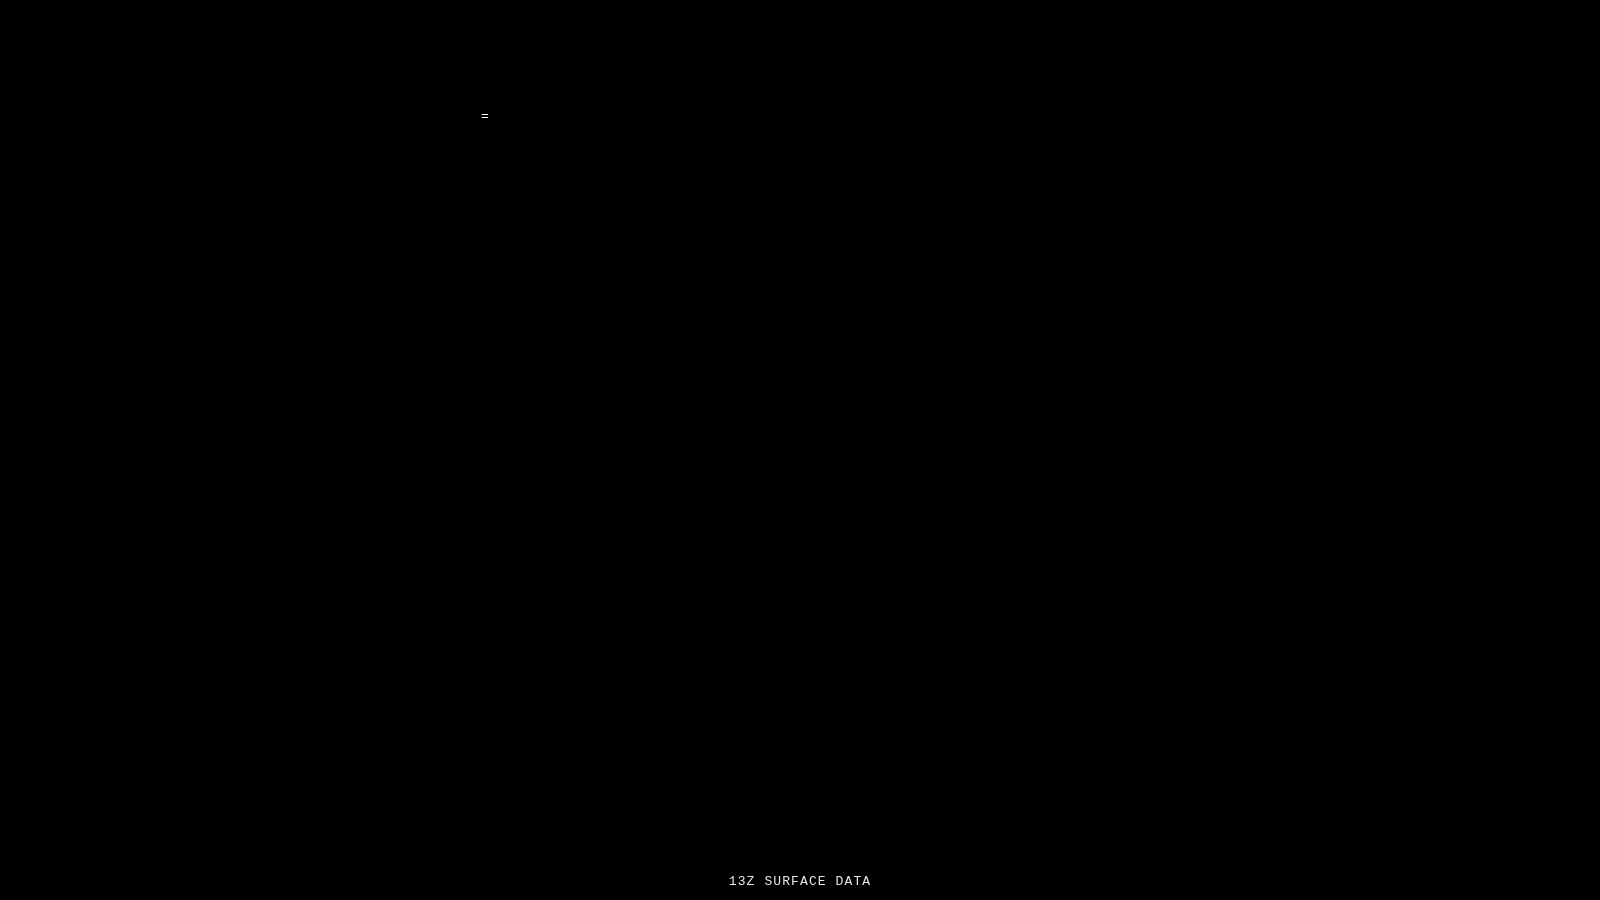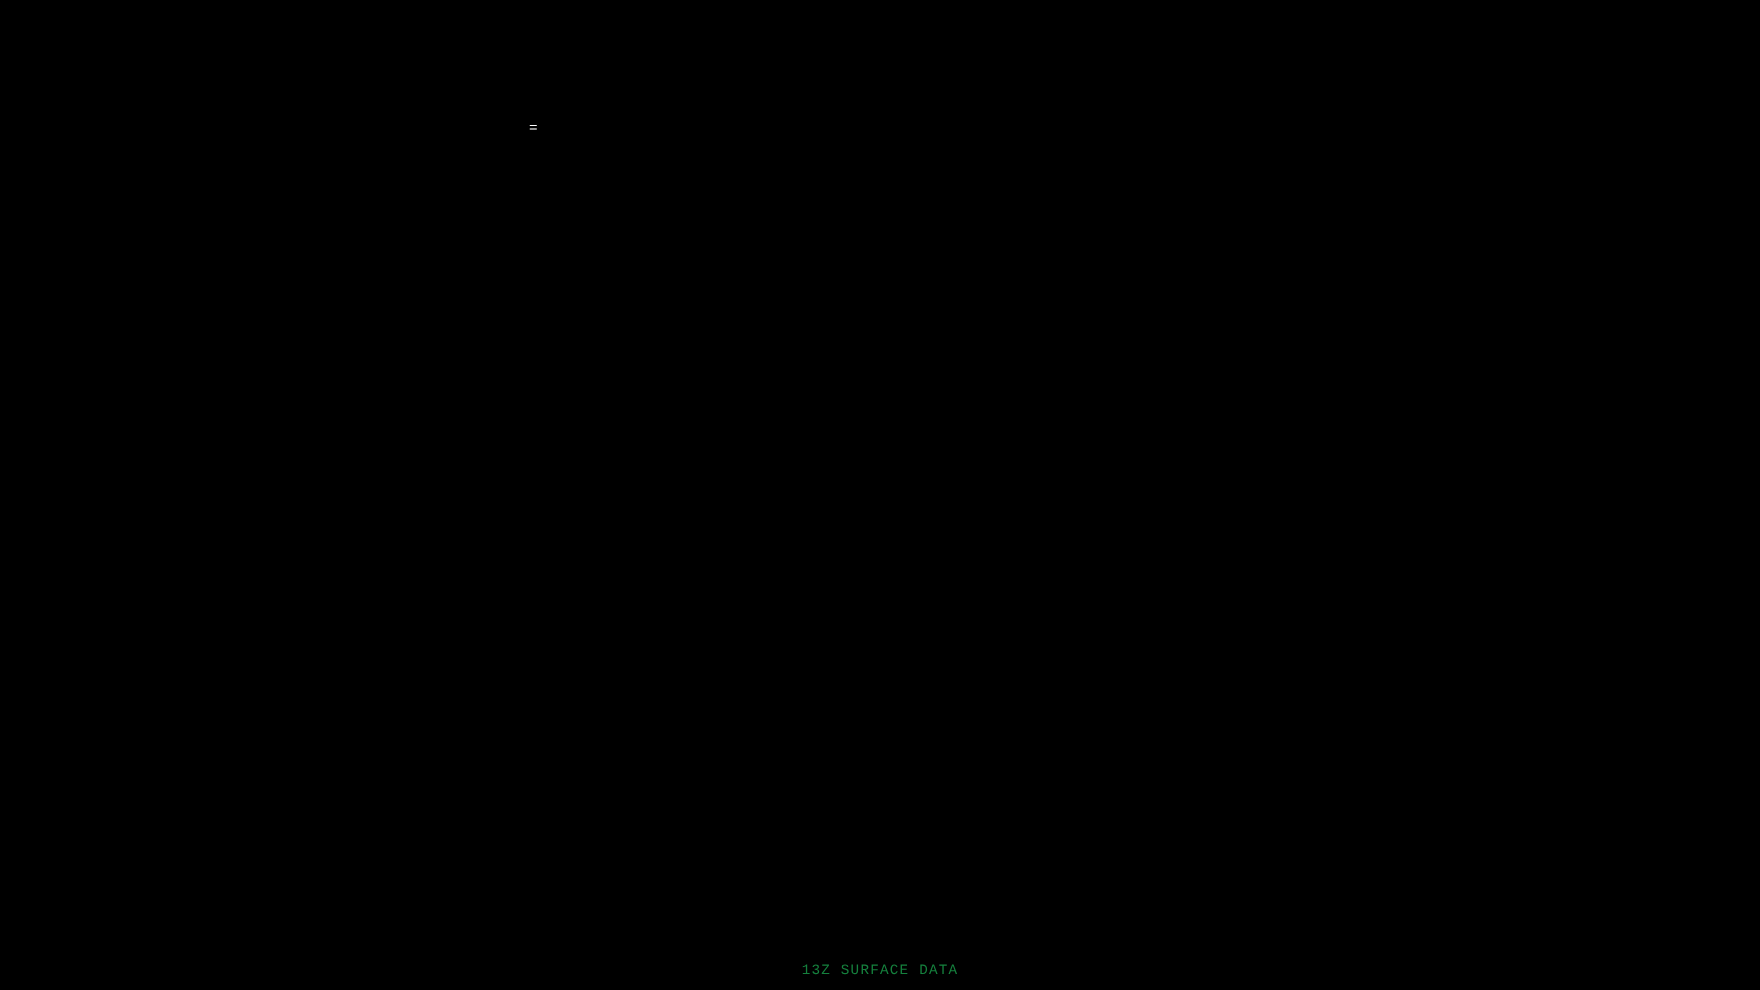--- a/index.html
+++ b/index.html
@@ -41,21 +41,21 @@
   #chart-caption {
     position: absolute;
     left: 0;
     width: 1600px;
     top: 874px;
     text-align: center;
     font-family: "Liberation Mono", monospace;
     font-size: 13px;
     line-height: 15px;
     letter-spacing: 1.1px;
-    color: #15803d;
+    color: #e5e5e5;
     white-space: pre;
     user-select: none;
   }
 </style>
 </head>
 <body>
 
 <div id="map-canvas">
 
   <div class="plot-mark" style="left:481px; top:110px;">=</div>

